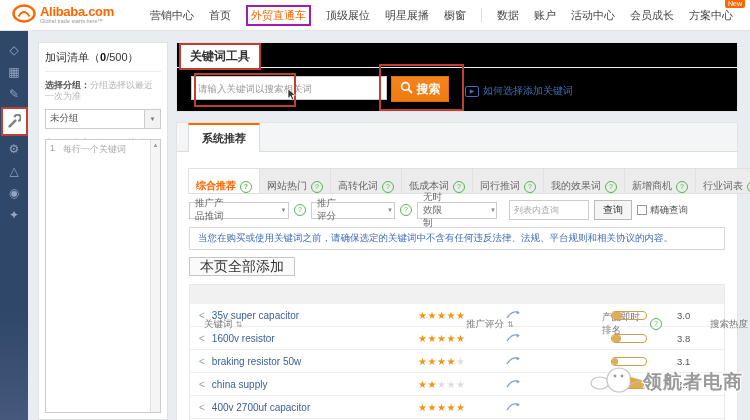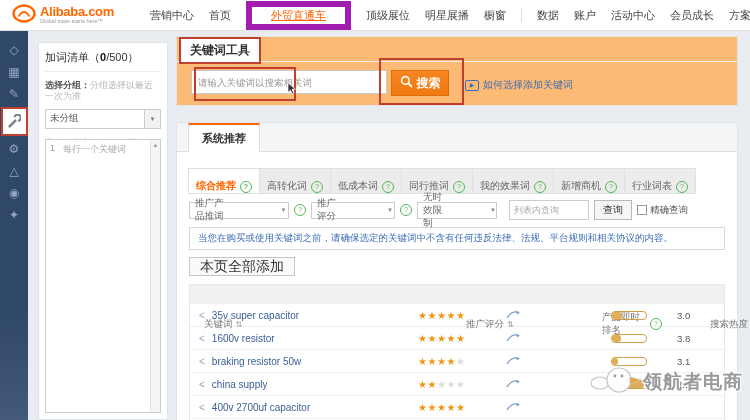--- a/index.html
+++ b/index.html
@@ -7,21 +7,21 @@
     font-family:"Liberation Sans","DejaVu Sans",sans-serif;-webkit-font-smoothing:antialiased;}
   
   .topnav{position:absolute;top:0;left:0;right:0;height:30px;background:#fff;border-bottom:1px solid #e3e3e3;
     display:flex;align-items:center;z-index:10;}
   .logo{display:flex;align-items:center;gap:4px;padding-left:12px;width:138px;flex:none;}
   .logo-text{display:flex;flex-direction:column;line-height:1;}
   .brand{color:#f60;font-weight:bold;font-size:13px;letter-spacing:-0.3px;}
   .tagline{color:#999;font-size:5.5px;margin-top:1px;}
   .nav-items{display:flex;align-items:center;gap:15px;font-size:11px;color:#444;}
   .nav-item{position:relative;cursor:pointer;white-space:nowrap;}
-  .nav-hl{color:#f60;border:6px solid #a21caf;padding:1px 19px;text-decoration:underline;}
+  .nav-hl{color:#f60;border:2px solid #a21caf;padding:1px 3px;}
   .nav-divider{width:1px;height:14px;background:#ddd;display:inline-block;}
   .nav-badge{position:absolute;top:-9px;right:-12px;background:#f60;color:#fff;font-size:7px;
     padding:0 3px;border-radius:2px;line-height:9px;}
   
   .iconbar{position:absolute;left:0;top:30px;width:28px;bottom:0;
     background:linear-gradient(#2f4769 0%,#2f4769 72%,#44597b 100%);
     display:flex;flex-direction:column;align-items:center;padding-top:10px;z-index:5;}
   .side-item{width:20px;height:20px;margin-bottom:2px;display:flex;align-items:center;justify-content:center;
     color:#93a5c0;font-size:12px;cursor:pointer;}
   .side-hl{background:#fff;border:2px solid #bf4030;width:23px;height:25px;margin:1px 0 3px;color:#7d828c;}
@@ -38,21 +38,21 @@
   .al-caret{width:15px;height:100%;background:#f2f2f2;border-left:1px solid #ccc;display:flex;
     align-items:center;justify-content:center;font-size:6px;color:#777;}
   .al-bid{margin-top:8px;font-size:9px;color:#666;}
   .al-bid b{color:#f60;}
   .al-ta{position:absolute;left:6px;right:6px;top:96px;bottom:6px;border:1px solid #ccc;background:#fff;}
   .ta-line{position:absolute;left:4px;top:3px;font-size:9px;color:#999;}
   .ta-ph{position:absolute;left:17px;top:3px;font-size:9px;color:#aaa;}
   .ta-scroll{position:absolute;right:0;top:0;bottom:0;width:9px;background:#f5f5f5;border-left:1px solid #e2e2e2;}
   .ta-up{display:block;text-align:center;font-size:6px;color:#999;padding-top:2px;}
   
-  .panel-top{position:absolute;left:176px;top:36px;width:562px;height:70px;background:#fdba74;
+  .panel-top{position:absolute;left:176px;top:42px;width:562px;height:70px;background:#000000;
     border:1px solid #e3e3e6;box-sizing:border-box;z-index:3;}
   .title-box{position:absolute;left:2px;top:0;border:2px solid #bf4030;background:#fff;
     padding:3px 9px;font-size:12px;font-weight:bold;color:#333;z-index:2;}
   .title-rule{position:absolute;left:0;right:0;top:24px;border-bottom:1px solid #efefef;}
   .kw-input{position:absolute;left:14px;top:33px;width:196px;height:24px;border:1px solid #c9c9c9;
     box-sizing:border-box;font-size:9.5px;padding:0 6px;color:#333;font-family:inherit;}
   .kw-input::placeholder{color:#9a9a9a;}
   .anno{position:absolute;border:2px solid #bf4030;pointer-events:none;z-index:4;}
   .search-btn{position:absolute;left:214px;top:33px;width:58px;height:26px;background:linear-gradient(#f6851f,#ef7a12);
     border:1px solid #e06c0a;color:#fff;font-size:12px;font-weight:bold;display:flex;align-items:center;
@@ -217,20 +217,24 @@
     <div class="tabstrip">
       <div class="tab-active">系统推荐</div>
     </div>
     <div class="pbody">
       <div class="subtabs">
           <div class="pill active">
             <span>综合推荐</span>
             <span class="help-circle">?</span>
           </div>
           <div class="pill">
+            <span>网站热门</span>
+            <span class="help-circle">?</span>
+          </div>
+          <div class="pill">
             <span>高转化词</span>
             <span class="help-circle">?</span>
           </div>
           <div class="pill">
             <span>低成本词</span>
             <span class="help-circle">?</span>
           </div>
           <div class="pill">
             <span>同行推词</span>
             <span class="help-circle">?</span>

